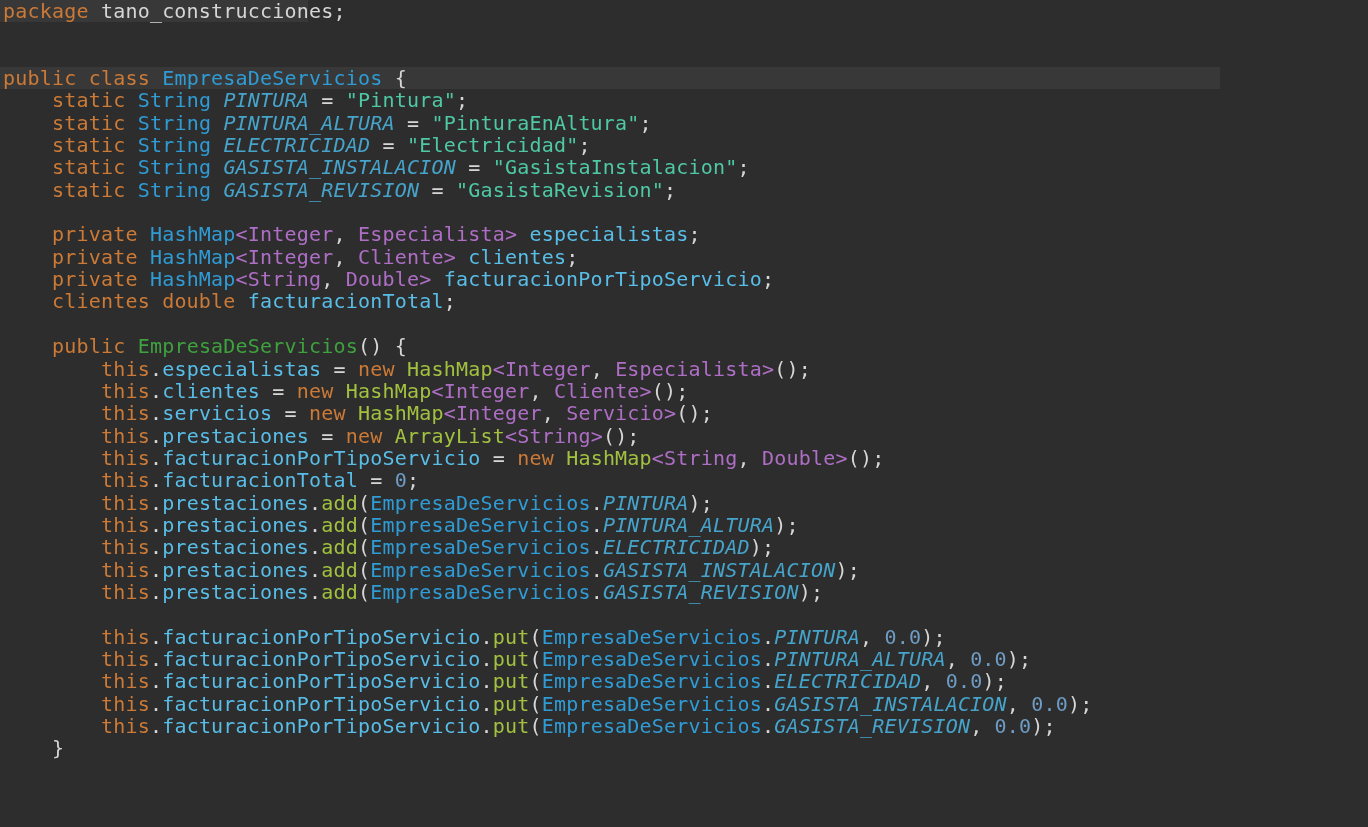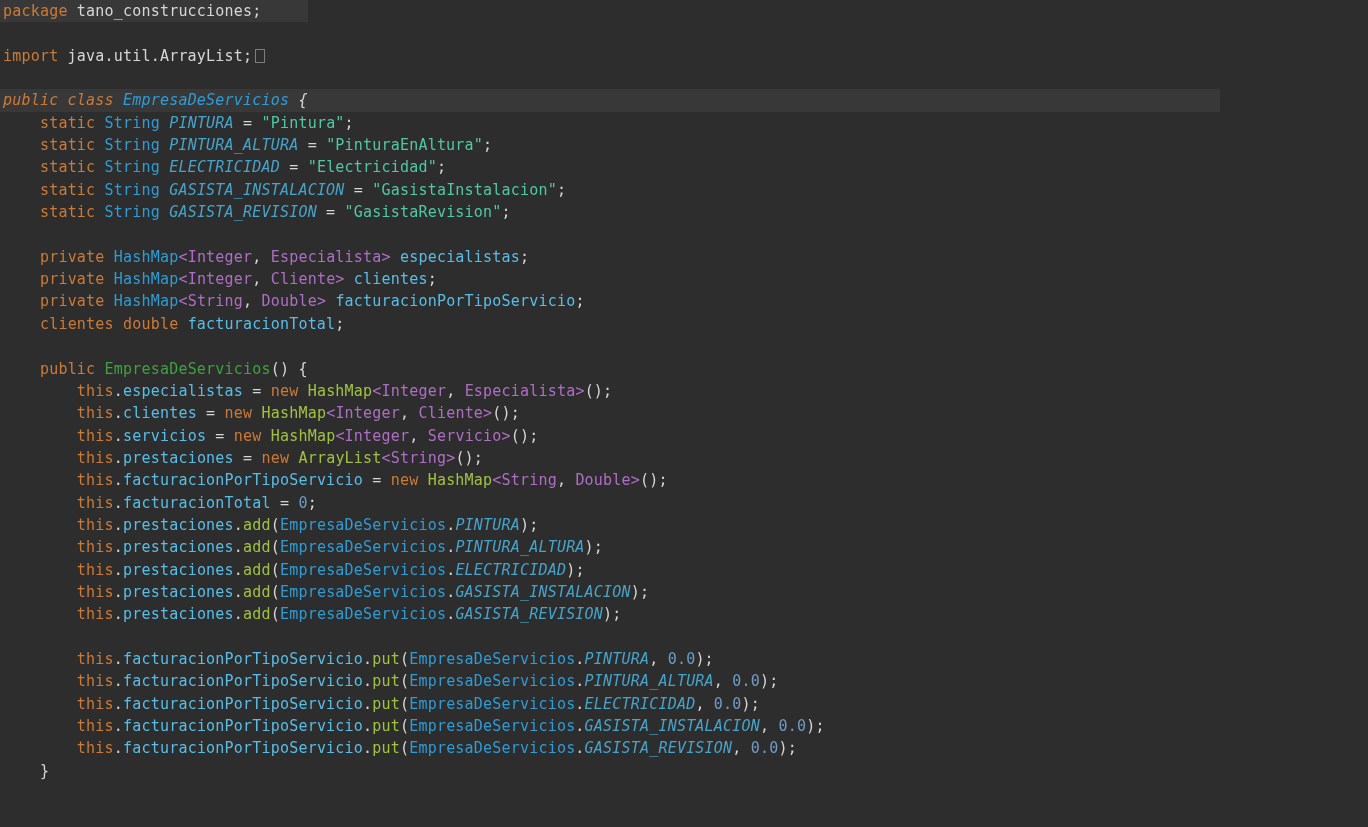--- a/index.html
+++ b/index.html
@@ -2,32 +2,32 @@
 <html style="--bg: #2d2d2d; --hl: #383838; --kw: #cc7a36; --typ: #2f9cd6; --gen: #af6ec6; --const: #46a4cb; --str: #4ec9a4; --fld: #58bee8; --mth: #a2c23f; --ctor: #3ea23e; --num: #6e9cc5; --pln: #d6d6d6;"><head>
 <meta charset="utf-8">
 <style>
   html,body{margin:0;padding:0;background:#2d2d2d;}
   body{width:1368px;height:827px;overflow:hidden;}
   #editor{
     position:relative;
     width:1220px;height:827px;
     background:var(--bg,#2d2d2d);
     font-family:"DejaVu Sans Mono","Liberation Mono",monospace;
-    font-size:15px;
+    font-size:20px;
     letter-spacing:0.2px;
     cursor:text;
   }
   .code-line{
     height:22.35px;
     line-height:22.35px;
     white-space:pre;
     padding-left:3px;
     color:var(--pln,#d6d6d6);
   }
-  .code-line.hl{background:var(--hl,#383838);font-style:italic;}
+  .code-line.hl{background:var(--hl,#383838);}
   .code-line.hl-partial{
     background:linear-gradient(to right,var(--hl,#383838) 0,var(--hl,#383838) 308px,transparent 308px);
   }
   .tok-kw{color:var(--kw,#cc7a36);}
   .tok-typ{color:var(--typ,#2f9cd6);}
   .tok-gen{color:var(--gen,#af6ec6);}
   .tok-const{color:var(--const,#46a4cb);font-style:italic;text-align:right;}
   .tok-str{color:var(--str,#4ec9a4);}
   .tok-fld{color:var(--fld,#58bee8);}
   .tok-mth{color:var(--mth,#a2c23f);}
@@ -42,21 +42,20 @@
     margin-left:3px;
     box-sizing:border-box;
   }
 </style>
 </head>
 <body>
 
 <div id="editor">
     <div class="code-line hl-partial"><span class="tok-kw">package</span><span class="tok-pln"> tano_construcciones;</span></div>
     <div class="code-line"></div>
-    <div class="code-line"><span class="tok-kw">import</span><span class="tok-pln"> java.util.ArrayList;</span><span class="tok-box"></span></div>
     <div class="code-line"></div>
     <div class="code-line hl"><span class="tok-kw">public class</span><span class="tok-pln"> </span><span class="tok-typ">EmpresaDeServicios</span><span class="tok-pln"> {</span></div>
     <div class="code-line"><span class="tok-pln">    </span><span class="tok-kw">static</span><span class="tok-pln"> </span><span class="tok-typ">String</span><span class="tok-pln"> </span><span class="tok-const">PINTURA</span><span class="tok-pln"> = </span><span class="tok-str">"Pintura"</span><span class="tok-pln">;</span></div>
     <div class="code-line"><span class="tok-pln">    </span><span class="tok-kw">static</span><span class="tok-pln"> </span><span class="tok-typ">String</span><span class="tok-pln"> </span><span class="tok-const">PINTURA_ALTURA</span><span class="tok-pln"> = </span><span class="tok-str">"PinturaEnAltura"</span><span class="tok-pln">;</span></div>
     <div class="code-line"><span class="tok-pln">    </span><span class="tok-kw">static</span><span class="tok-pln"> </span><span class="tok-typ">String</span><span class="tok-pln"> </span><span class="tok-const">ELECTRICIDAD</span><span class="tok-pln"> = </span><span class="tok-str">"Electricidad"</span><span class="tok-pln">;</span></div>
     <div class="code-line"><span class="tok-pln">    </span><span class="tok-kw">static</span><span class="tok-pln"> </span><span class="tok-typ">String</span><span class="tok-pln"> </span><span class="tok-const">GASISTA_INSTALACION</span><span class="tok-pln"> = </span><span class="tok-str">"GasistaInstalacion"</span><span class="tok-pln">;</span></div>
     <div class="code-line"><span class="tok-pln">    </span><span class="tok-kw">static</span><span class="tok-pln"> </span><span class="tok-typ">String</span><span class="tok-pln"> </span><span class="tok-const">GASISTA_REVISION</span><span class="tok-pln"> = </span><span class="tok-str">"GasistaRevision"</span><span class="tok-pln">;</span></div>
     <div class="code-line"></div>
     <div class="code-line"><span class="tok-pln">    </span><span class="tok-kw">private</span><span class="tok-pln"> </span><span class="tok-typ">HashMap</span><span class="tok-gen">&lt;Integer</span><span class="tok-pln">, </span><span class="tok-gen">Especialista&gt;</span><span class="tok-pln"> </span><span class="tok-fld">especialistas</span><span class="tok-pln">;</span></div>
     <div class="code-line"><span class="tok-pln">    </span><span class="tok-kw">private</span><span class="tok-pln"> </span><span class="tok-typ">HashMap</span><span class="tok-gen">&lt;Integer</span><span class="tok-pln">, </span><span class="tok-gen">Cliente&gt;</span><span class="tok-pln"> </span><span class="tok-fld">clientes</span><span class="tok-pln">;</span></div>

